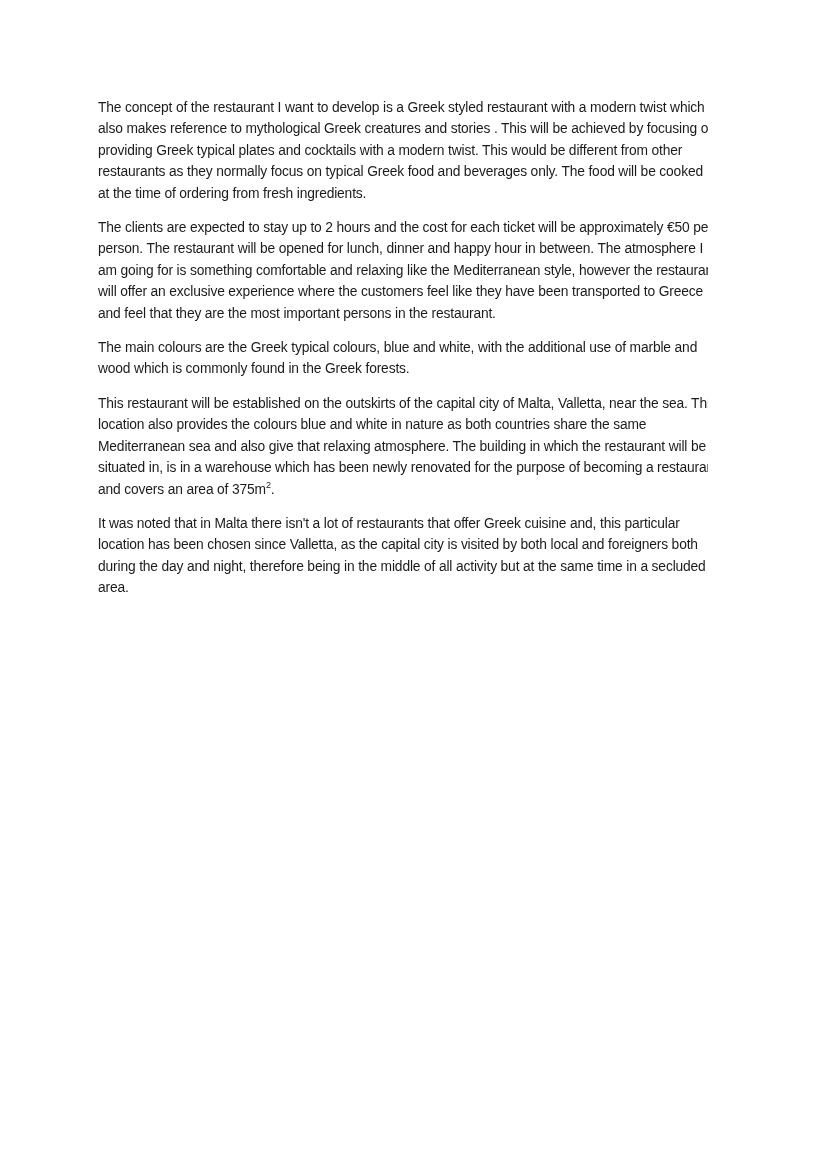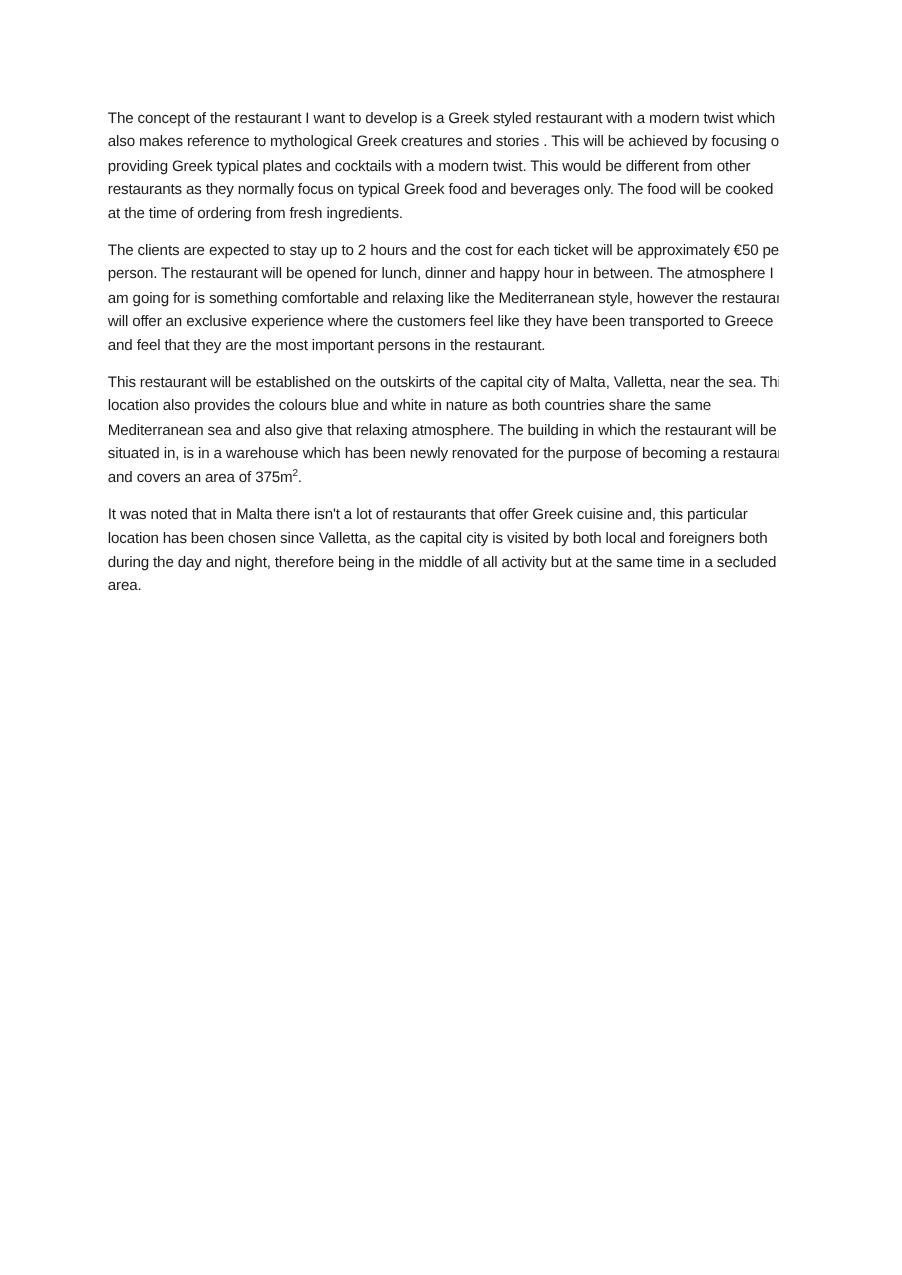--- a/index.html
+++ b/index.html
@@ -36,16 +36,17 @@
     vertical-align: super;
   }
 </style>
 </head>
 <body>
 
 <div class="page">
   <div class="doc-content">
     <p><span>The concept of the restaurant I want to develop is a Greek styled restaurant with a modern twist which also makes reference to mythological Greek creatures and stories . This will be achieved by focusing on providing Greek typical plates and cocktails with a modern twist. This would be different from other restaurants as they normally focus on typical Greek food and beverages only. The food will be cooked  at the time of ordering from fresh ingredients.</span></p>
     <p><span>The clients are expected to stay up to 2 hours and the cost for each ticket will be approximately €50 per person. The restaurant will be opened for lunch, dinner and happy hour in between. The atmosphere I am going for is something comfortable and relaxing like the Mediterranean style, however the restaurant will offer an exclusive experience where the customers feel like they have been transported to Greece and feel that they are the most important persons in the restaurant.</span></p>
+    <p><span>The main colours are the Greek typical colours, blue and white, with the additional use of marble and wood which is commonly found in the Greek forests.</span></p>
     <p><span>This restaurant will be established on the outskirts of the capital city of Malta, Valletta, near the sea. This location also provides the colours blue and white in nature as both countries share the same Mediterranean sea and also give that relaxing atmosphere. The building in which the restaurant will be situated in, is in a warehouse which has been newly renovated for the purpose of becoming a restaurant and covers an area of 375m</span><sup>2</sup><span>.</span></p>
     <p><span>It was noted that in Malta there isn't a lot of restaurants that offer Greek cuisine and, this particular location has been chosen since Valletta, as the capital city is visited by both local and foreigners both during the day and night, therefore being in the middle of all activity but at the same time in a secluded area.</span></p>
   </div>
 </div>
 
 </body></html>

